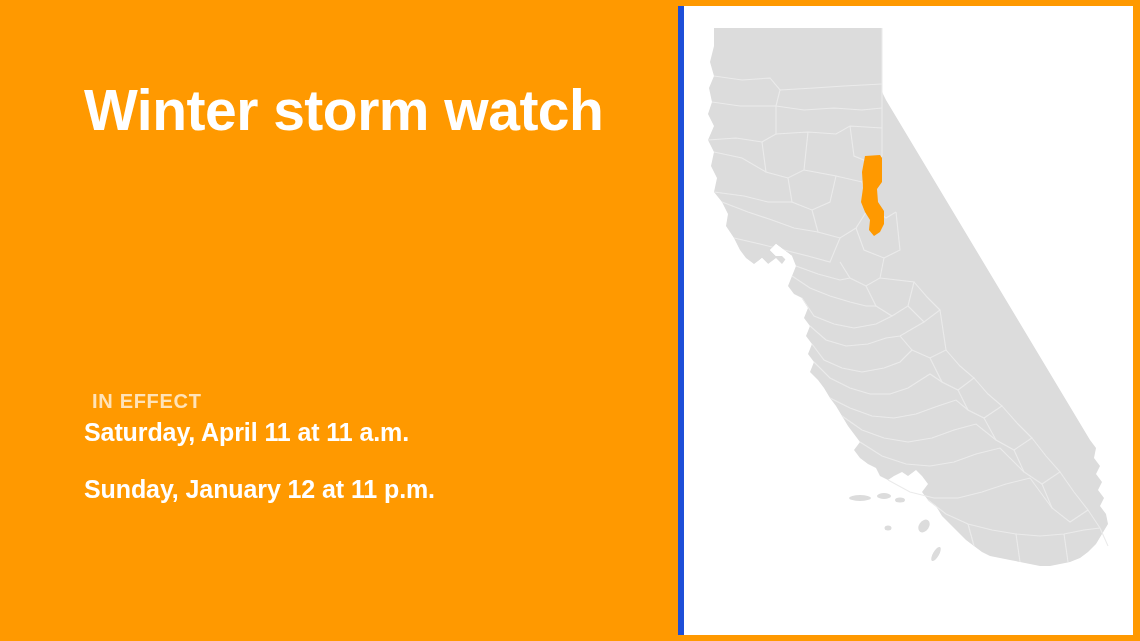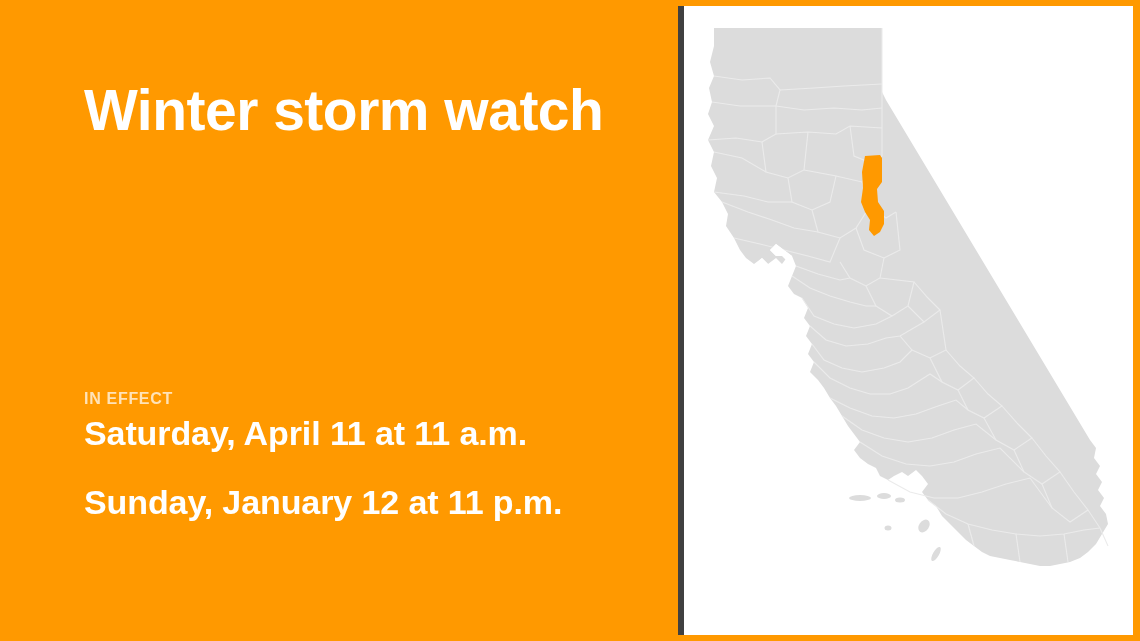--- a/index.html
+++ b/index.html
@@ -8,21 +8,21 @@
     padding: 0;
     background: #ffffff;
   }
   body {
     font-family: "Liberation Sans", sans-serif;
   }
   #alert-graphic {
     position: relative;
     width: 1140px;
     height: 641px;
-    background: #404040;
+    background: #1d4ed8;
     overflow: hidden;
     box-sizing: border-box;
   }
 
   
   .frame-top,
   .frame-right,
   .frame-bottom {
     position: absolute;
     background: #ff9900;
@@ -59,32 +59,32 @@
     position: absolute;
     left: 84px;
     top: 389px;
     width: 560px;
   }
 
   .time-group { margin-bottom: 26px; }
   .time-group:last-child { margin-bottom: 0; }
 
   .time-label {
-    margin: 0 0 4px 0;
-    font-size: 16px;
+    margin: 0 0 4px 8px;
+    font-size: 20px;
     font-weight: bold;
     letter-spacing: 0.7px;
     color: rgba(255, 255, 255, 0.72);
     text-transform: uppercase;
     line-height: 1.2;
   }
 
   .time-value {
     margin: 0;
-    font-size: 34px;
+    font-size: 25px;
     font-weight: bold;
     color: #ffffff;
     letter-spacing: -0.1px;
     line-height: 1.25;
     white-space: nowrap;
   }
 
   
   .map-panel {
     position: absolute;

